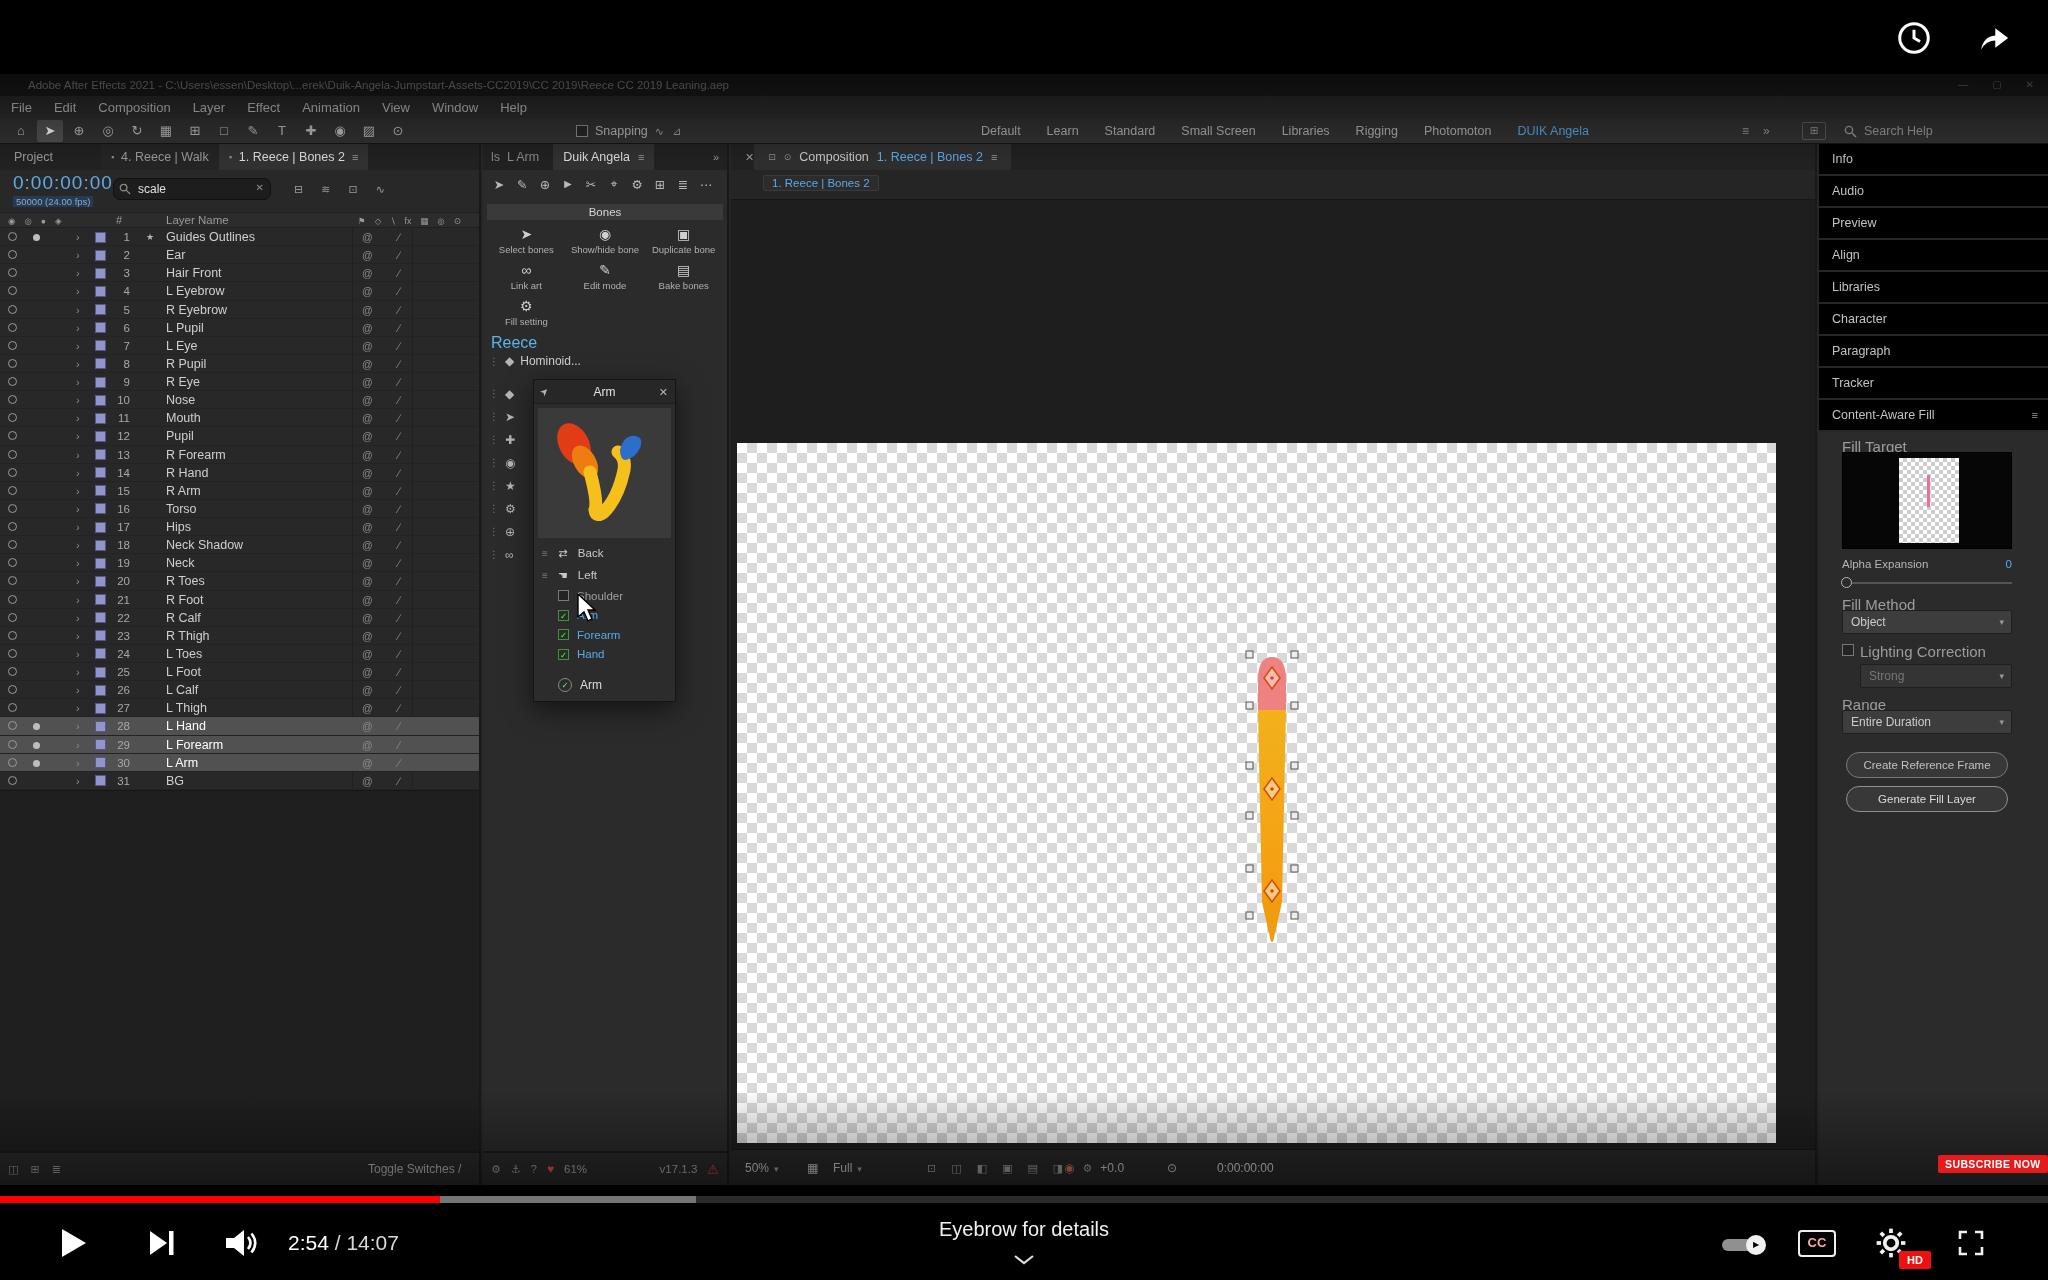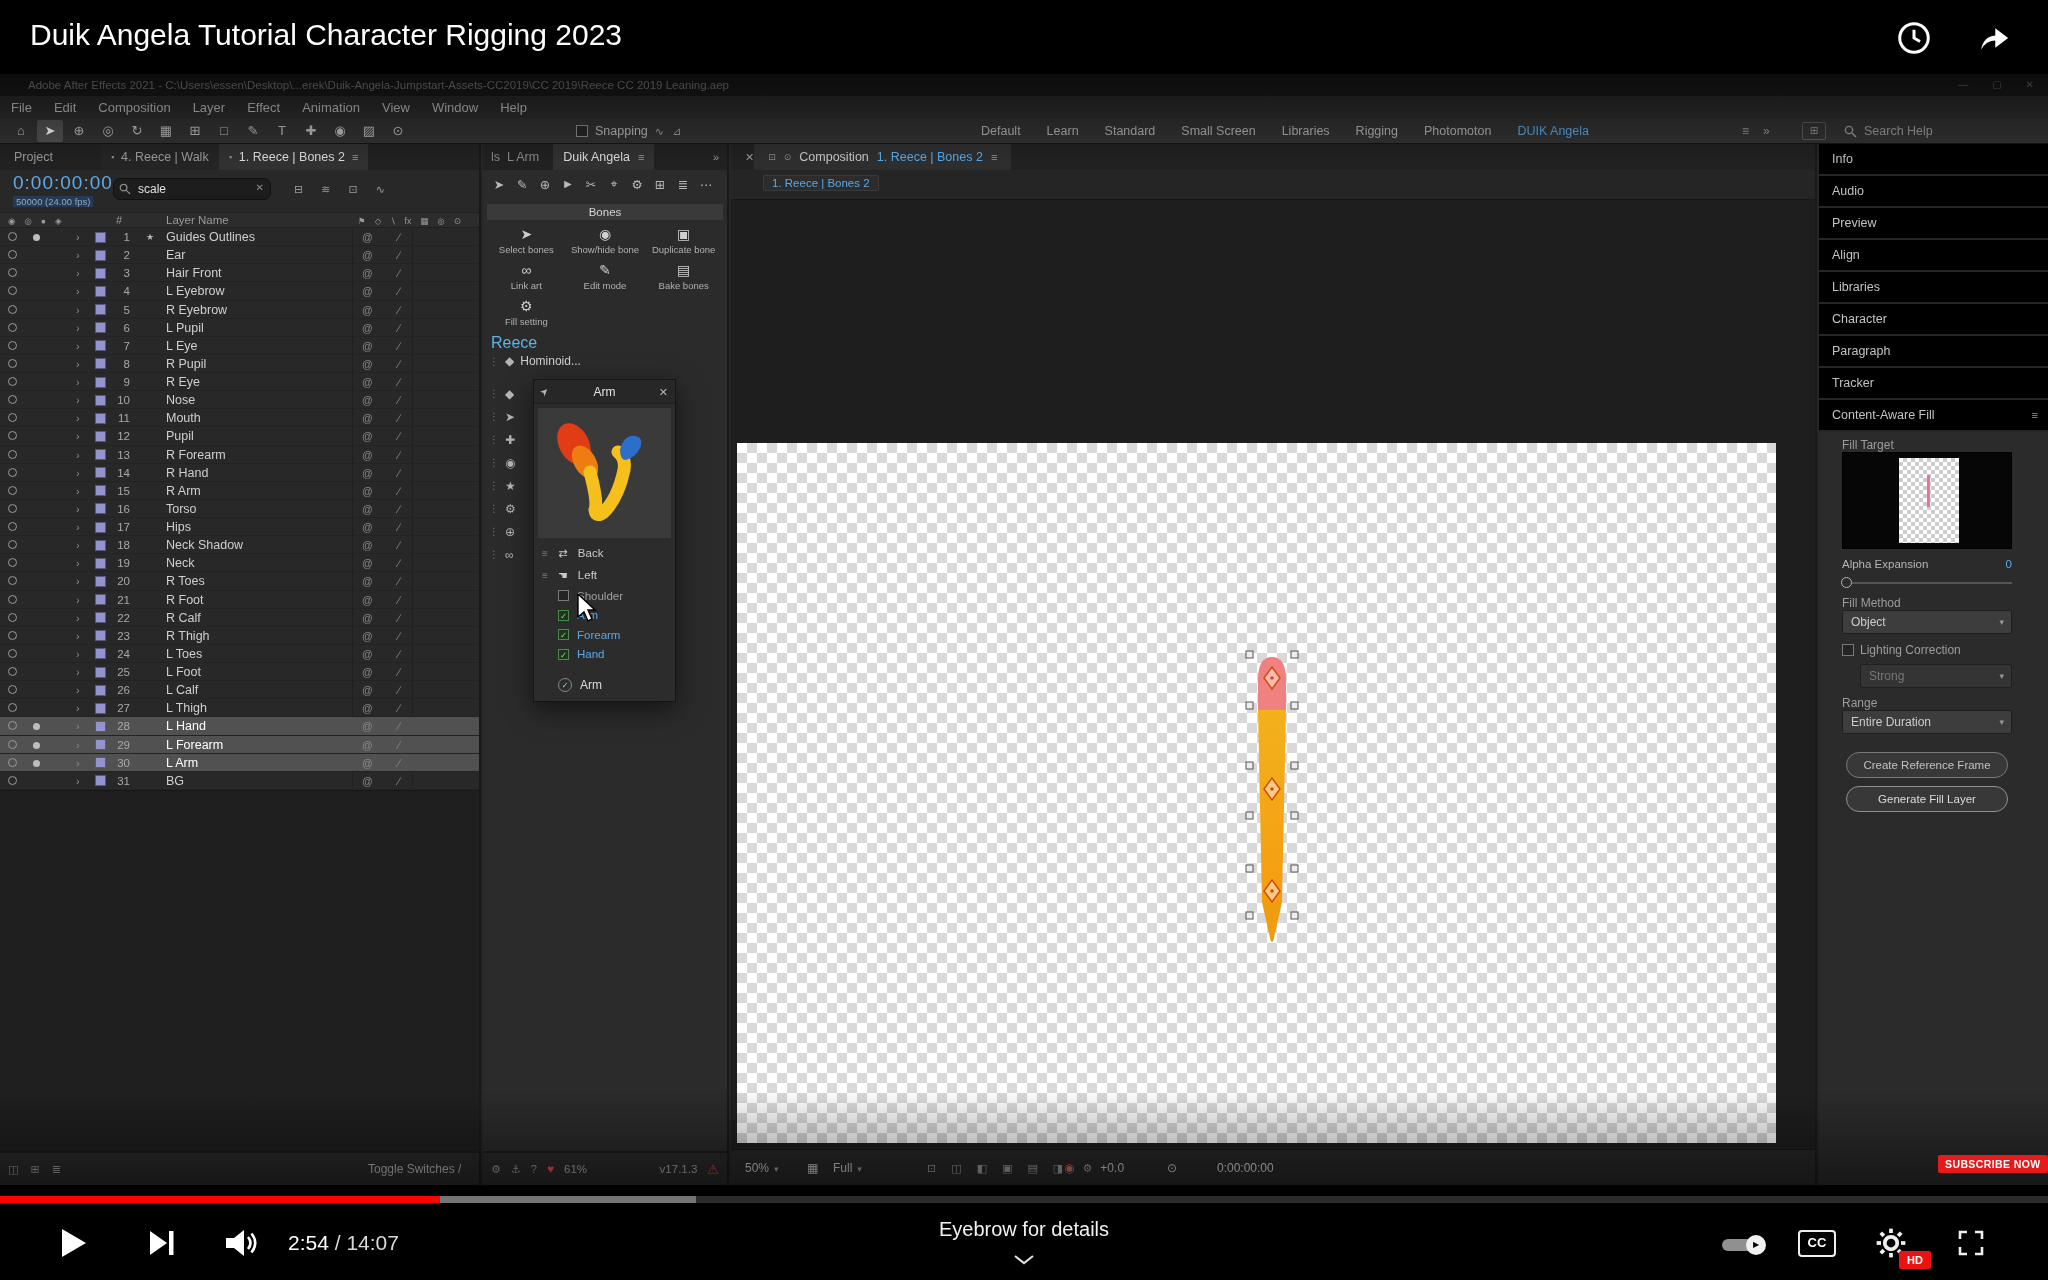--- a/index.html
+++ b/index.html
@@ -16,21 +16,21 @@
 #yt-buffered{position:absolute;top:0;left:0;height:7px;background:rgba(255,255,255,.35)}
 #yt-played{position:absolute;top:0;left:0;height:7px;background:#f00}
 #yt-controls{position:absolute;top:1203px;left:0;width:2048px;height:77px;z-index:72;color:#fff}
 .ytc{position:absolute;top:0}
 #yt-time{left:288px;top:28px;font-size:21px}
 #yt-time .t-cur{color:#fff}
 #yt-time .t-sep,#yt-time .t-dur{color:#d9d9d9}
 #yt-scroll{left:50%;transform:translateX(-50%);top:15px;font-size:20px;color:#f1f1f1;text-align:center}
 #yt-chev{left:50%;transform:translateX(-50%);top:48px}
 #yt-cc{left:1798px;top:27px;width:38px;height:27px;border:2.5px solid #efefef;border-radius:4px;
-  font-size:13px;font-weight:bold;text-align:center;line-height:22px;color:#ffffff}
+  font-size:13px;font-weight:bold;text-align:center;line-height:22px;color:#fca5a5}
 #yt-hd{left:1899px;top:48px;width:32px;height:18px;background:#e11;border-radius:2px;color:#fff;
   font-size:11px;font-weight:bold;text-align:center;line-height:18px}
 #yt-autoplay{left:1722px;top:32px;width:46px;height:20px}
 #yt-autoplay .track{position:absolute;left:0;top:4px;width:42px;height:12px;background:#909090;border-radius:6px}
 #yt-autoplay .knob{position:absolute;left:24px;top:0;width:20px;height:20px;border-radius:50%;background:#f1f1f1;
   color:#000;font-size:8px;text-align:center;line-height:20px}
 
 
 #ae{position:absolute;top:74px;left:0;width:2048px;height:1111px;background:#262626;color:#c5c5c5;z-index:10}
 #grad-top{position:absolute;top:0;left:0;width:100%;height:90px;background:linear-gradient(rgba(0,0,0,.55),rgba(0,0,0,0));z-index:45;pointer-events:none}
@@ -170,21 +170,21 @@
 #cb-exp .red{color:#cf6a5e}
 #cb-cam{left:436px}
 #cb-tc{left:486px;color:#d2d2d2}
 
 
 #rp{left:1819px;width:229px;background:#262626}
 .rp-h{position:relative;height:30px;margin-bottom:2px;background:#000000;line-height:30px;padding-left:13px;
   font-size:12.5px;color:#c2c2c2}
 .rp-h-menu{position:absolute;right:10px;top:0;color:#9a9a9a;font-size:11px}
 #caf-body{position:absolute;top:288px;left:0;right:0;bottom:0;background:#2b2b2b;font-size:11.5px}
-.caf-lbl{position:absolute;left:23px;color:#9c9c9c;font-size:12px}
+.caf-lbl{position:absolute;left:23px;color:#9c9c9c;font-size:15px}
 #caf-ft-lbl{top:6px}
 #caf-thumb{position:absolute;left:23px;top:20px;width:170px;height:97px;background:#060606;border:1px solid #000}
 #caf-thumb .t-checker{position:absolute;left:56px;top:5px;width:60px;bottom:5px;background-color:#fff;
   background-image:linear-gradient(45deg,#ccc 25%,transparent 25%,transparent 75%,#ccc 75%),
                    linear-gradient(45deg,#ccc 25%,transparent 25%,transparent 75%,#ccc 75%);
   background-size:8px 8px;background-position:0 0,4px 4px}
 #caf-thumb .t-pink{position:absolute;left:84px;top:22px;width:3px;height:32px;background:#ef6e9a}
 #caf-alpha-lbl{top:126px;color:#b5b5b5;font-size:11.5px}
 #caf-alpha-val{position:absolute;left:160px;top:126px;width:33px;text-align:right;color:#59a9e8}
 #caf-slider{position:absolute;left:23px;top:150px;width:170px;height:2px;background:#555}
@@ -934,23 +934,20 @@
     </div>
 
     <svg id="cursor" width="22" height="30" viewBox="0 0 11 15">
       <path d="M1 0 L1 11.5 L4 9 L6 13.5 L8 12.5 L6 8 L9.5 8 Z" fill="#fff" stroke="#000" stroke-width="0.7"></path>
     </svg>
 
     <div id="grad-top"></div>
     <div id="grad-bottom"></div>
   </div>
 
-  <div id="yt-titlebar">
-    <span id="yt-title">Duik Angela Tutorial Character Rigging 2023</span>
-  </div>
   <div id="yt-topicons">
     <span class="yt-topic">
       <svg width="36" height="36" viewBox="0 0 24 24">
         <circle cx="12" cy="12" r="9.5" fill="none" stroke="#fff" stroke-width="2"></circle>
         <path d="M12 6.5 V12 L16 14.3" fill="none" stroke="#fff" stroke-width="2"></path>
       </svg>
     </span>
     <span class="yt-topic">
       <svg width="36" height="36" viewBox="0 0 28 24">
         <path d="M4 21 Q5.5 11 15 10 V4.5 L25 12 L15 19.5 V14 Q8 14 4 21 Z" fill="#fff"></path>

